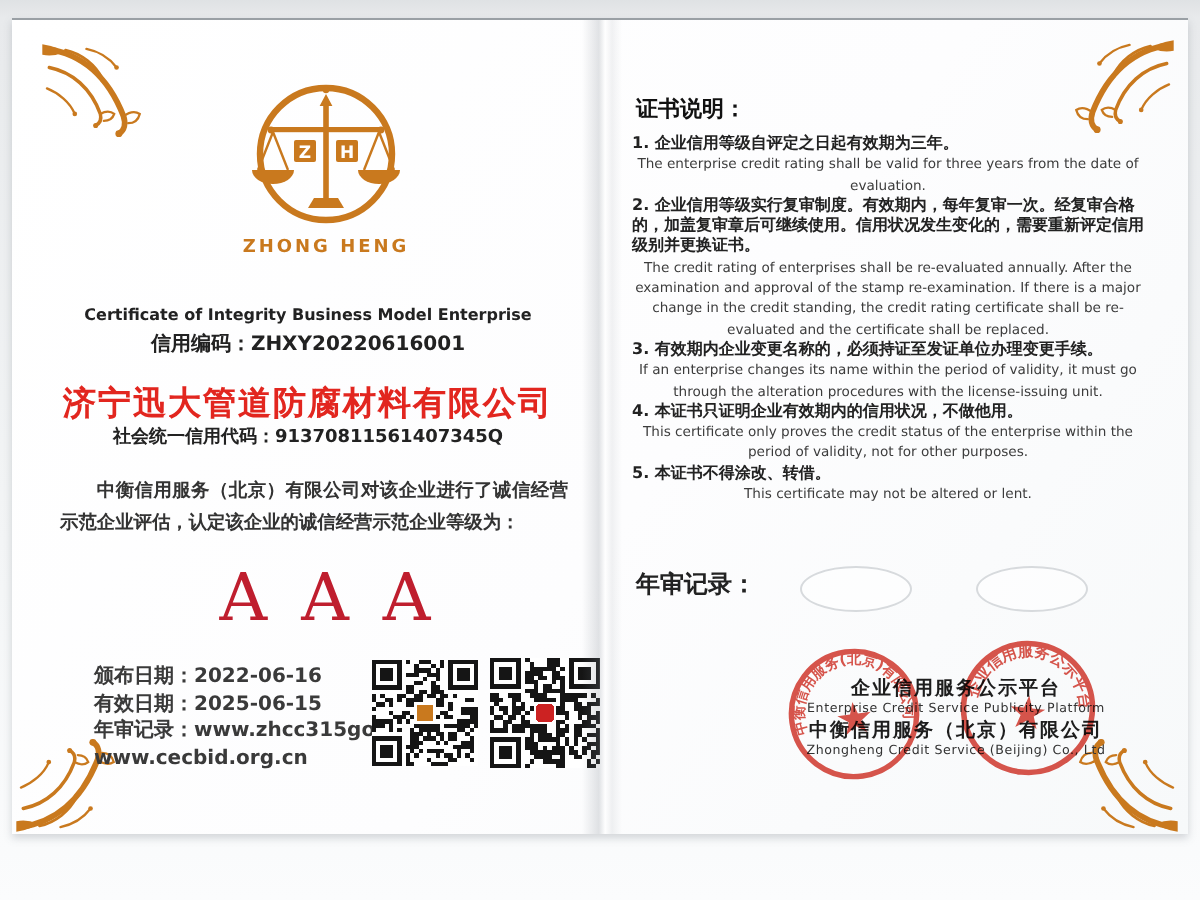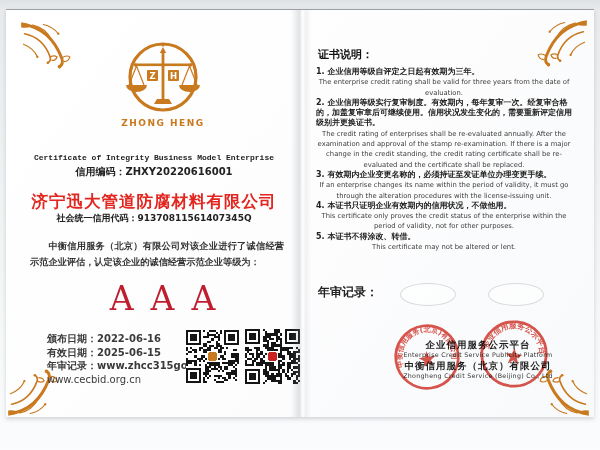--- a/index.html
+++ b/index.html
@@ -11,30 +11,30 @@
     border-top:1px solid #9aa0a5;box-shadow:0 2px 4px rgba(90,100,110,.25);}
   .fold{position:absolute;left:285px;top:0;width:20px;height:100%;pointer-events:none;
     background:linear-gradient(to right,rgba(120,128,138,0) 0%,rgba(120,128,138,.22) 42%,rgba(255,255,255,.7) 58%,rgba(120,128,138,.10) 75%,rgba(120,128,138,0) 100%);}
   .page{position:absolute;top:0;height:100%;}
   .page-left{left:0;width:292px;}
   .page-right{left:292px;width:296px;}
   .abs{position:absolute;}
   .flourish{position:absolute;width:58px;height:58px;}
   .ctr{position:absolute;left:10px;width:276px;text-align:center;}
   .title-zh{font-size:20px;font-weight:bold;letter-spacing:6px;color:#141414;}
-  .title-en{font-size:8px;font-weight:bold;color:#222;font-family:Liberation Mono, monospace;}
+  .title-en{font-size:8px;font-weight:bold;color:#222;}
   .code-line{font-size:10px;font-weight:bold;color:#222;}
   .company{font-size:16.5px;font-weight:bold;color:#e2261f;letter-spacing:1px;}
   .uscc{font-size:9px;font-weight:bold;color:#222;text-align:center;}
   .statement{position:absolute;left:24px;top:228px;width:254px;font-size:9.2px;line-height:1.75;
     font-weight:600;color:#333;text-align:justify;text-indent:2em;}
   .grade{font-family:"DejaVu Serif","Liberation Serif",serif;font-size:33px;font-weight:400;
     color:#bf1e2e;letter-spacing:17px;padding-left:17px;}
   .meta{position:absolute;left:41px;top:322px;font-size:10px;font-weight:bold;color:#3a3a3a;line-height:13.5px;}
-  .meta .url2{font-weight:normal;}
+  .meta .url2{font-weight:bold;}
   .qr{position:absolute;background:#fff;}
   .notes{position:absolute;left:18px;top:57px;width:256px;}
   .heading{position:absolute;left:20px;top:37px;font-size:11px;font-weight:bold;color:#111;}
   .note-zh{font-size:8px;font-weight:bold;color:#222;line-height:10.3px;}
   .note-en{font-size:6.8px;color:#3c3c3c;line-height:10.3px;text-align:center;}
   .annual{position:absolute;left:20px;top:274px;font-size:12px;font-weight:bold;color:#222;}
   .oval{position:absolute;width:54px;height:21px;border:1px solid #d7dadd;border-radius:50%;background:rgba(255,255,255,.5);}
   .issuer{position:absolute;left:80px;top:329px;width:200px;text-align:center;}
   .issuer .zh{font-size:9.5px;font-weight:bold;color:#1d1d1d;letter-spacing:1px;line-height:11px;}
   .issuer .en{font-size:6.3px;color:#333;letter-spacing:.3px;line-height:9px;margin-bottom:1px;}

